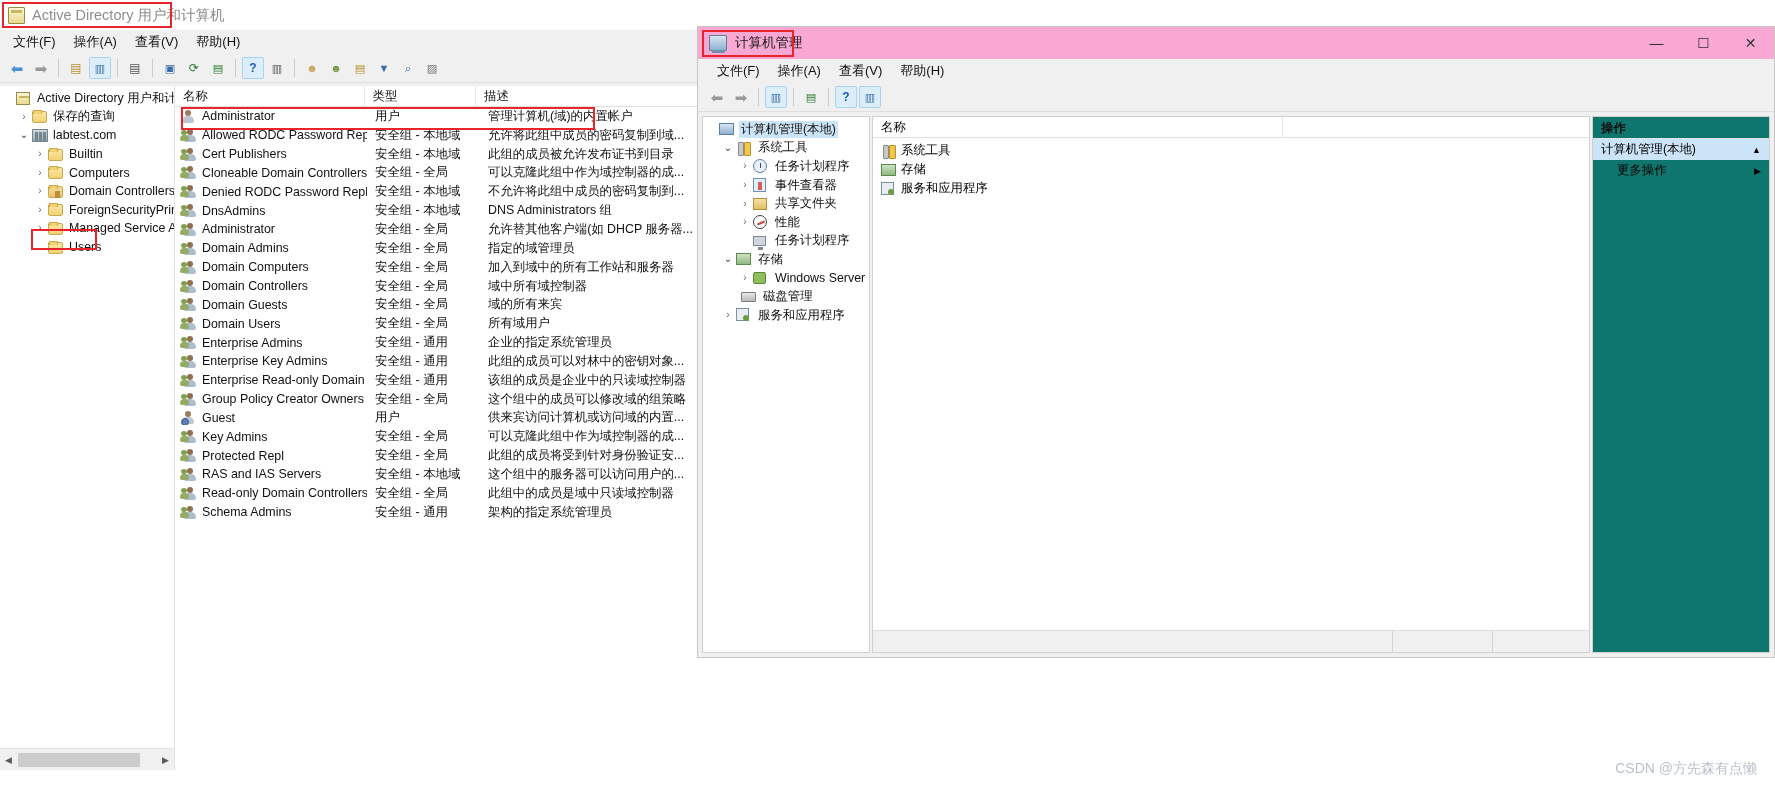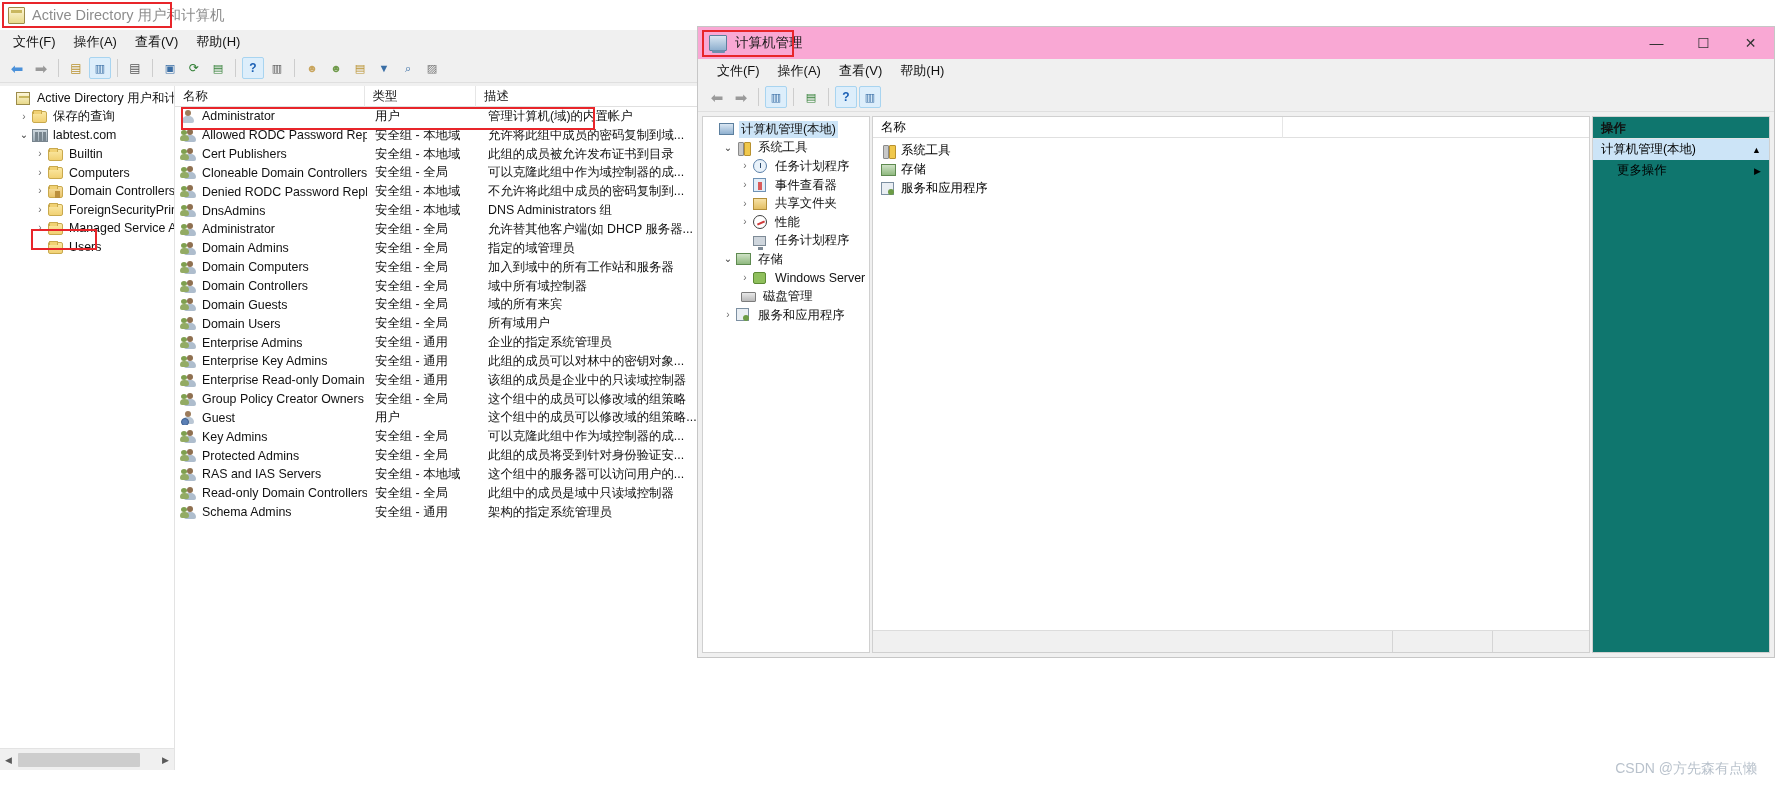--- a/index.html
+++ b/index.html
@@ -620,40 +620,40 @@
             </div>
             <div class="lrow">
               <div class="lc lc-name">
                 <span class="uico guest">
                   <span class="head"></span>
                   <span class="body"></span>
                 </span>
                 <span>Guest</span>
               </div>
               <div class="lc lc-type">用户</div>
-              <div class="lc lc-desc">这个组中的成员可以修改域的组策略...</div>
+              <div class="lc lc-desc">供来宾访问计算机或访问域的内置...</div>
             </div>
             <div class="lrow">
               <div class="lc lc-name">
                 <span class="uico group">
                   <span class="head"></span>
                   <span class="body"></span>
                 </span>
                 <span>Key Admins</span>
               </div>
               <div class="lc lc-type">安全组 - 全局</div>
               <div class="lc lc-desc">可以克隆此组中作为域控制器的成...</div>
             </div>
             <div class="lrow">
               <div class="lc lc-name">
                 <span class="uico group">
                   <span class="head"></span>
                   <span class="body"></span>
                 </span>
-                <span>Protected Admins</span>
+                <span>Protected Repl</span>
               </div>
               <div class="lc lc-type">安全组 - 全局</div>
               <div class="lc lc-desc">此组的成员将受到针对身份验证安...</div>
             </div>
             <div class="lrow">
               <div class="lc lc-name">
                 <span class="uico group">
                   <span class="head"></span>
                   <span class="body"></span>
                 </span>

